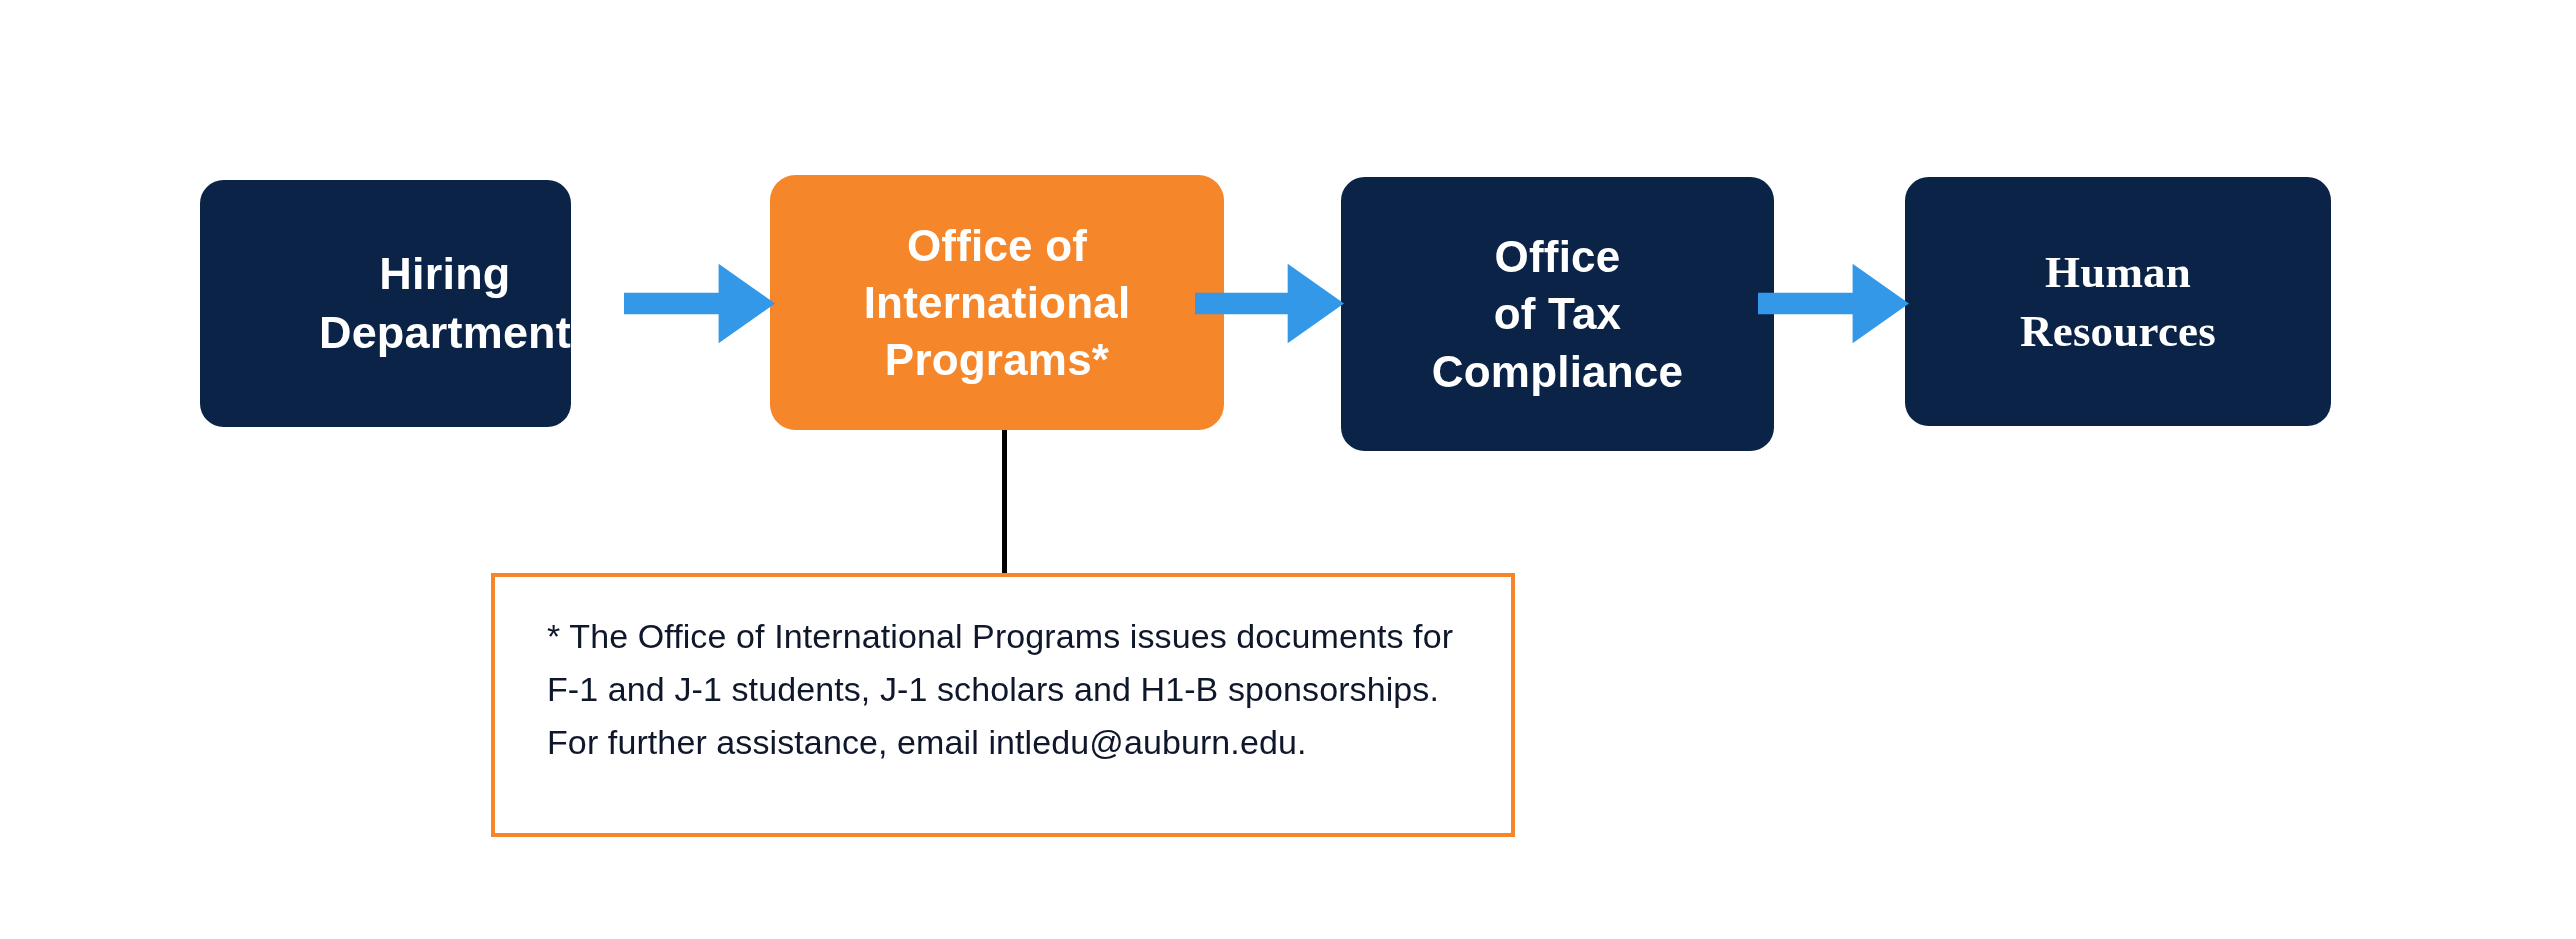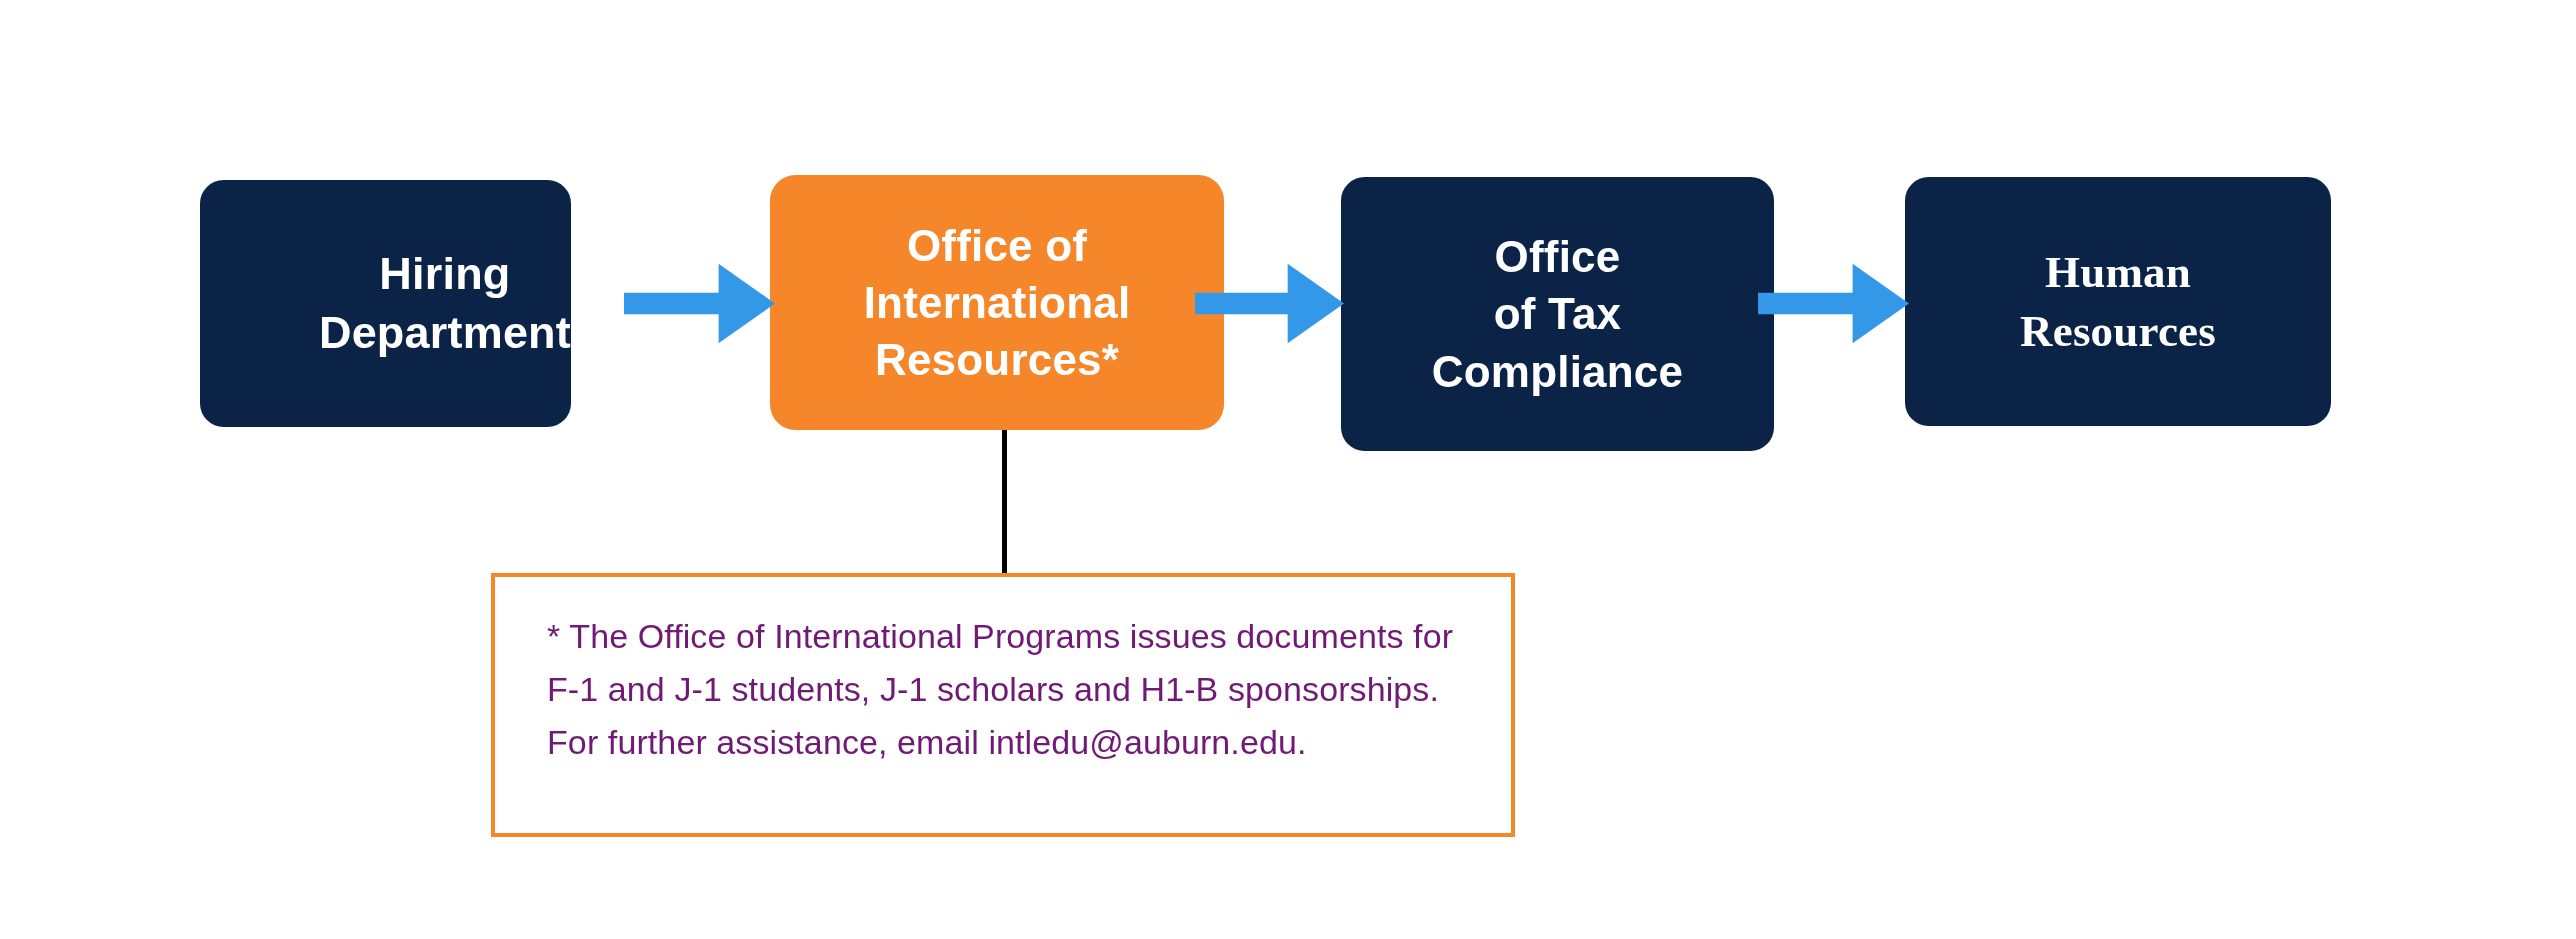--- a/index.html
+++ b/index.html
@@ -91,21 +91,21 @@
     box-sizing: border-box;
     border: 4.5px solid #F5862A;
     background: #ffffff;
     z-index: 4;
   }
   #footnote-text {
     position: absolute;
     left: 52px;
     top: 33px;
     width: 934px;
-    color: #701a75;
+    color: #0f172a;
     font-size: 34px;
     line-height: 1.56;
     white-space: pre-line;
     letter-spacing: 0.1px;
   }
 </style>
 </head>
 <body>
 
 <div id="stage">
@@ -117,21 +117,21 @@
 
   <div class="arrow" id="arrow-1">
     <svg viewBox="0 0 166 92" preserveAspectRatio="none" aria-hidden="true">
       <path d="M0 34 L104 34 L104 2 L166 46 L104 90 L104 58 L0 58 Z" fill="#3498E8"></path>
     </svg>
   </div>
 
   <div class="node orange" id="node-oip">
     <span>Office of
 International
-Resources*</span>
+Programs*</span>
   </div>
 
   <div class="arrow" id="arrow-2">
     <svg viewBox="0 0 164 92" preserveAspectRatio="none" aria-hidden="true">
       <path d="M0 34 L102 34 L102 2 L164 46 L102 90 L102 58 L0 58 Z" fill="#3498E8"></path>
     </svg>
   </div>
 
   <div class="node navy" id="node-tax">
     <span>Office

